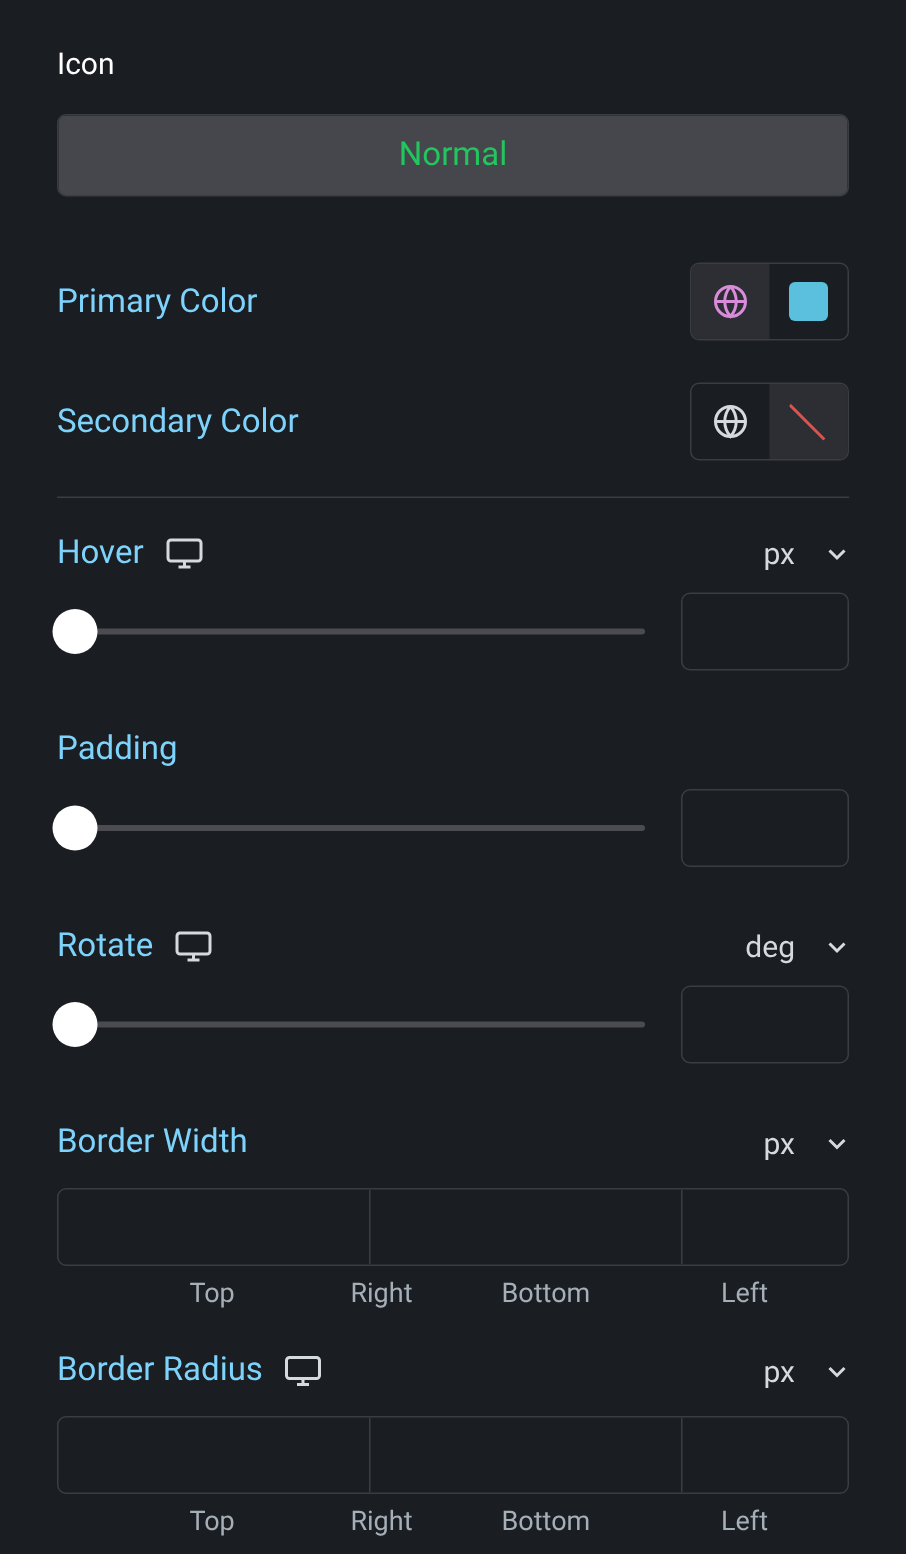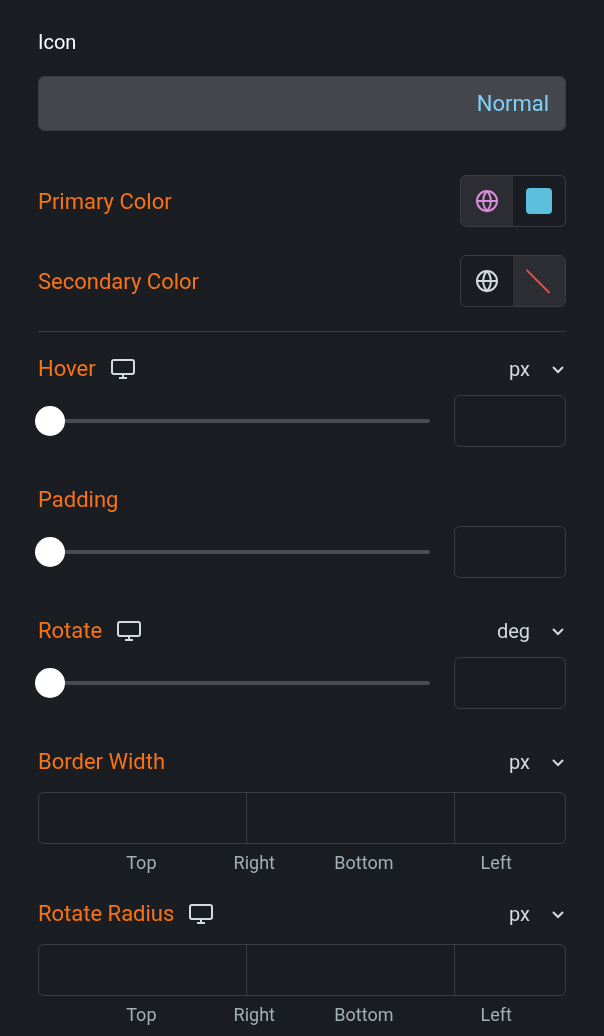--- a/index.html
+++ b/index.html
@@ -19,39 +19,39 @@
     }
     .tabs {
       display: flex;
       border: 1px solid #3a3d42;
       border-radius: 6px;
       overflow: hidden;
       margin-bottom: 30px;
     }
     .tab {
       flex: 1;
-      text-align: right;
+      text-align: center;
       padding: 14px 16px;
       font-size: 22px;
       cursor: pointer;
-      color: #7dd3fc;
+      color: #22c55e;
       background: transparent;
     }
     .tab.active {
       background: #45474d;
     }
     .row {
       display: flex;
       align-items: center;
       justify-content: space-between;
       padding: 14px 0;
     }
     .row-label {
       font-size: 22px;
-      color: #f97316;
+      color: #7dd3fc;
       display: flex;
       align-items: center;
       gap: 14px;
     }
     .color-controls {
       display: flex;
       align-items: center;
       border: 1px solid #3a3d42;
       border-radius: 6px;
       overflow: hidden;
@@ -306,21 +306,21 @@
     <div class="box-label">Right</div>
     <div class="box-label">Bottom</div>
     <div class="box-label">Left</div>
     <div class="box-label-spacer"></div>
   </div>
 </div>
 
 <div class="section-block">
   <div class="row">
     <div class="row-label">
-      <span>Rotate Radius</span>
+      <span>Border Radius</span>
       <svg class="icon-monitor" viewBox="0 0 26 22" fill="none" stroke="#d5dadf" stroke-width="2">
         <rect x="2" y="2" width="22" height="14" rx="2"></rect>
         <line x1="9" y1="20" x2="17" y2="20"></line>
         <line x1="13" y1="16" x2="13" y2="20"></line>
       </svg>
     </div>
     <div class="unit-select">
       <span>px</span>
       <svg class="icon-chevron" viewBox="0 0 16 16" fill="none" stroke="#d5dadf" stroke-width="2">
         <polyline points="3,6 8,11 13,6"></polyline>

